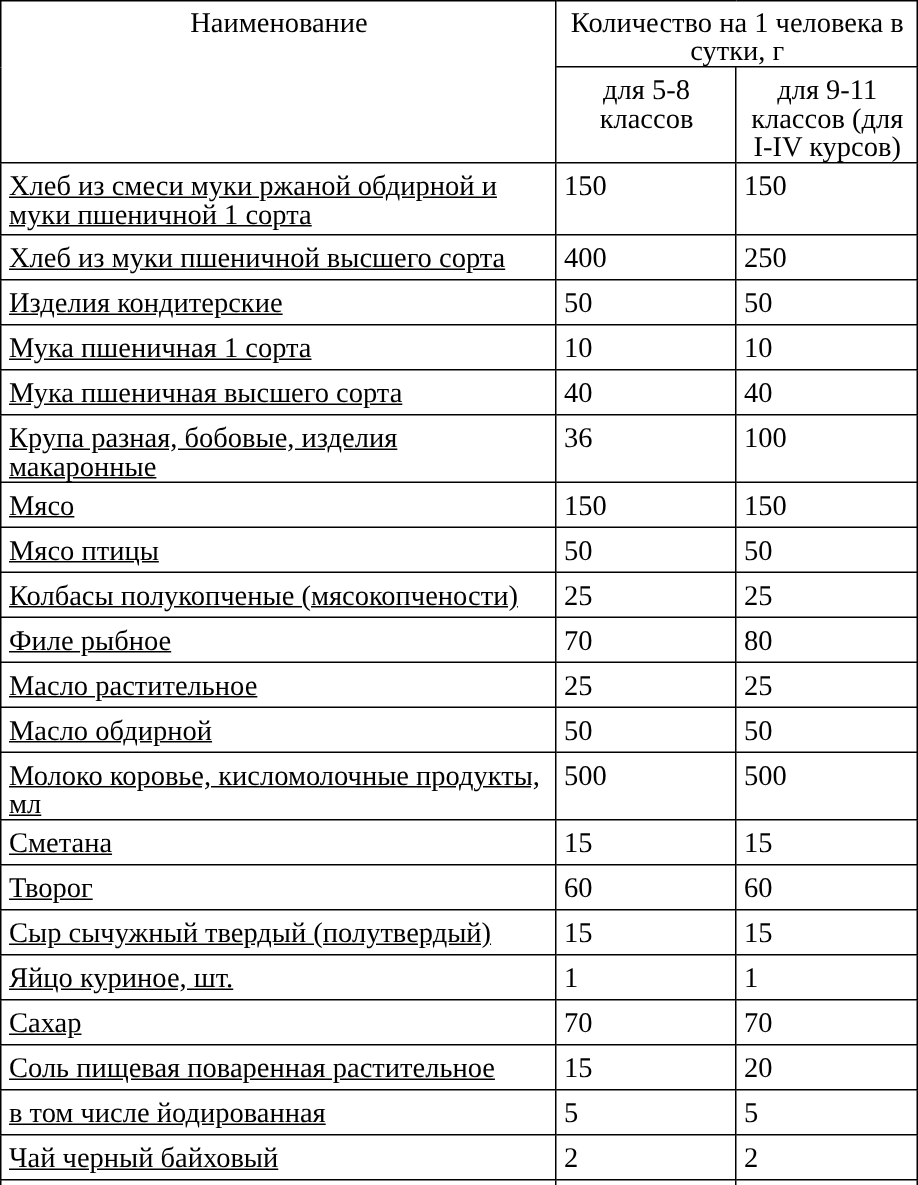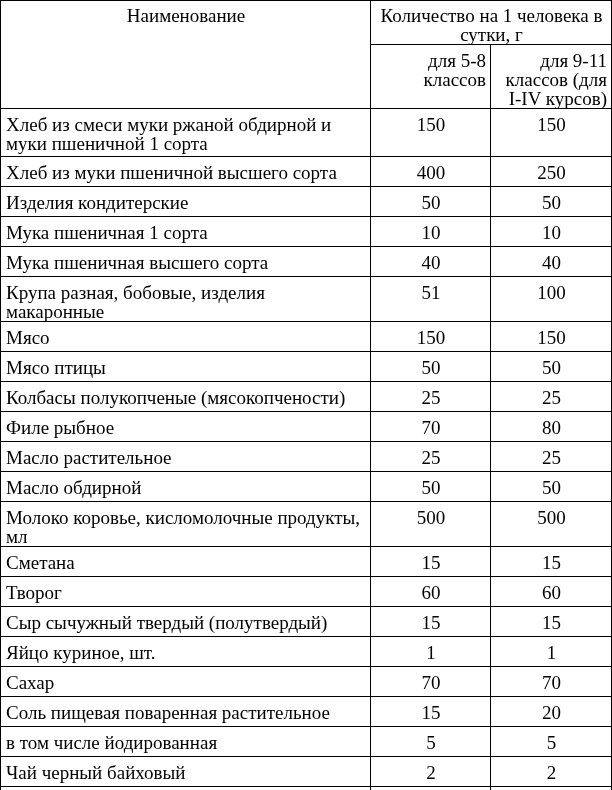--- a/index.html
+++ b/index.html
@@ -17,25 +17,25 @@
     border: 1px solid #000;
     font-weight: normal;
     vertical-align: top;
     padding: 6px 4px 0 5px;
     line-height: 19px;
   }
   col.c1 { width: 370px; }
   col.c2 { width: 120px; }
   col.c3 { width: 121px; }
   tr.h1 th { height: 23px; text-align: center; padding-top: 5px; }
-  tr.h2 th { height: 43px; text-align: right; padding-top: 6px; }
+  tr.h2 th { height: 43px; text-align: center; padding-top: 6px; }
   tr.r-tall td { height: 41px; }
   tr.r td { height: 23px; }
-  td.num { text-align: center; }
-  td.name { text-align: left; }
+  td.num { text-align: left; }
+  td.name { text-align: left; text-decoration: underline; }
 </style>
 </head>
 <body>
 
 <table class="norms">
   <colgroup>
       <col class="c1">
       <col class="c2">
       <col class="c3">
     </colgroup>
@@ -70,21 +70,21 @@
         <td class="num">10</td>
         <td class="num">10</td>
       </tr>
       <tr class="r">
         <td class="name">Мука пшеничная высшего сорта</td>
         <td class="num">40</td>
         <td class="num">40</td>
       </tr>
       <tr class="r">
         <td class="name">Крупа разная, бобовые, изделия макаронные</td>
-        <td class="num">51</td>
+        <td class="num">36</td>
         <td class="num">100</td>
       </tr>
       <tr class="r">
         <td class="name">Мясо</td>
         <td class="num">150</td>
         <td class="num">150</td>
       </tr>
       <tr class="r">
         <td class="name">Мясо птицы</td>
         <td class="num">50</td>

